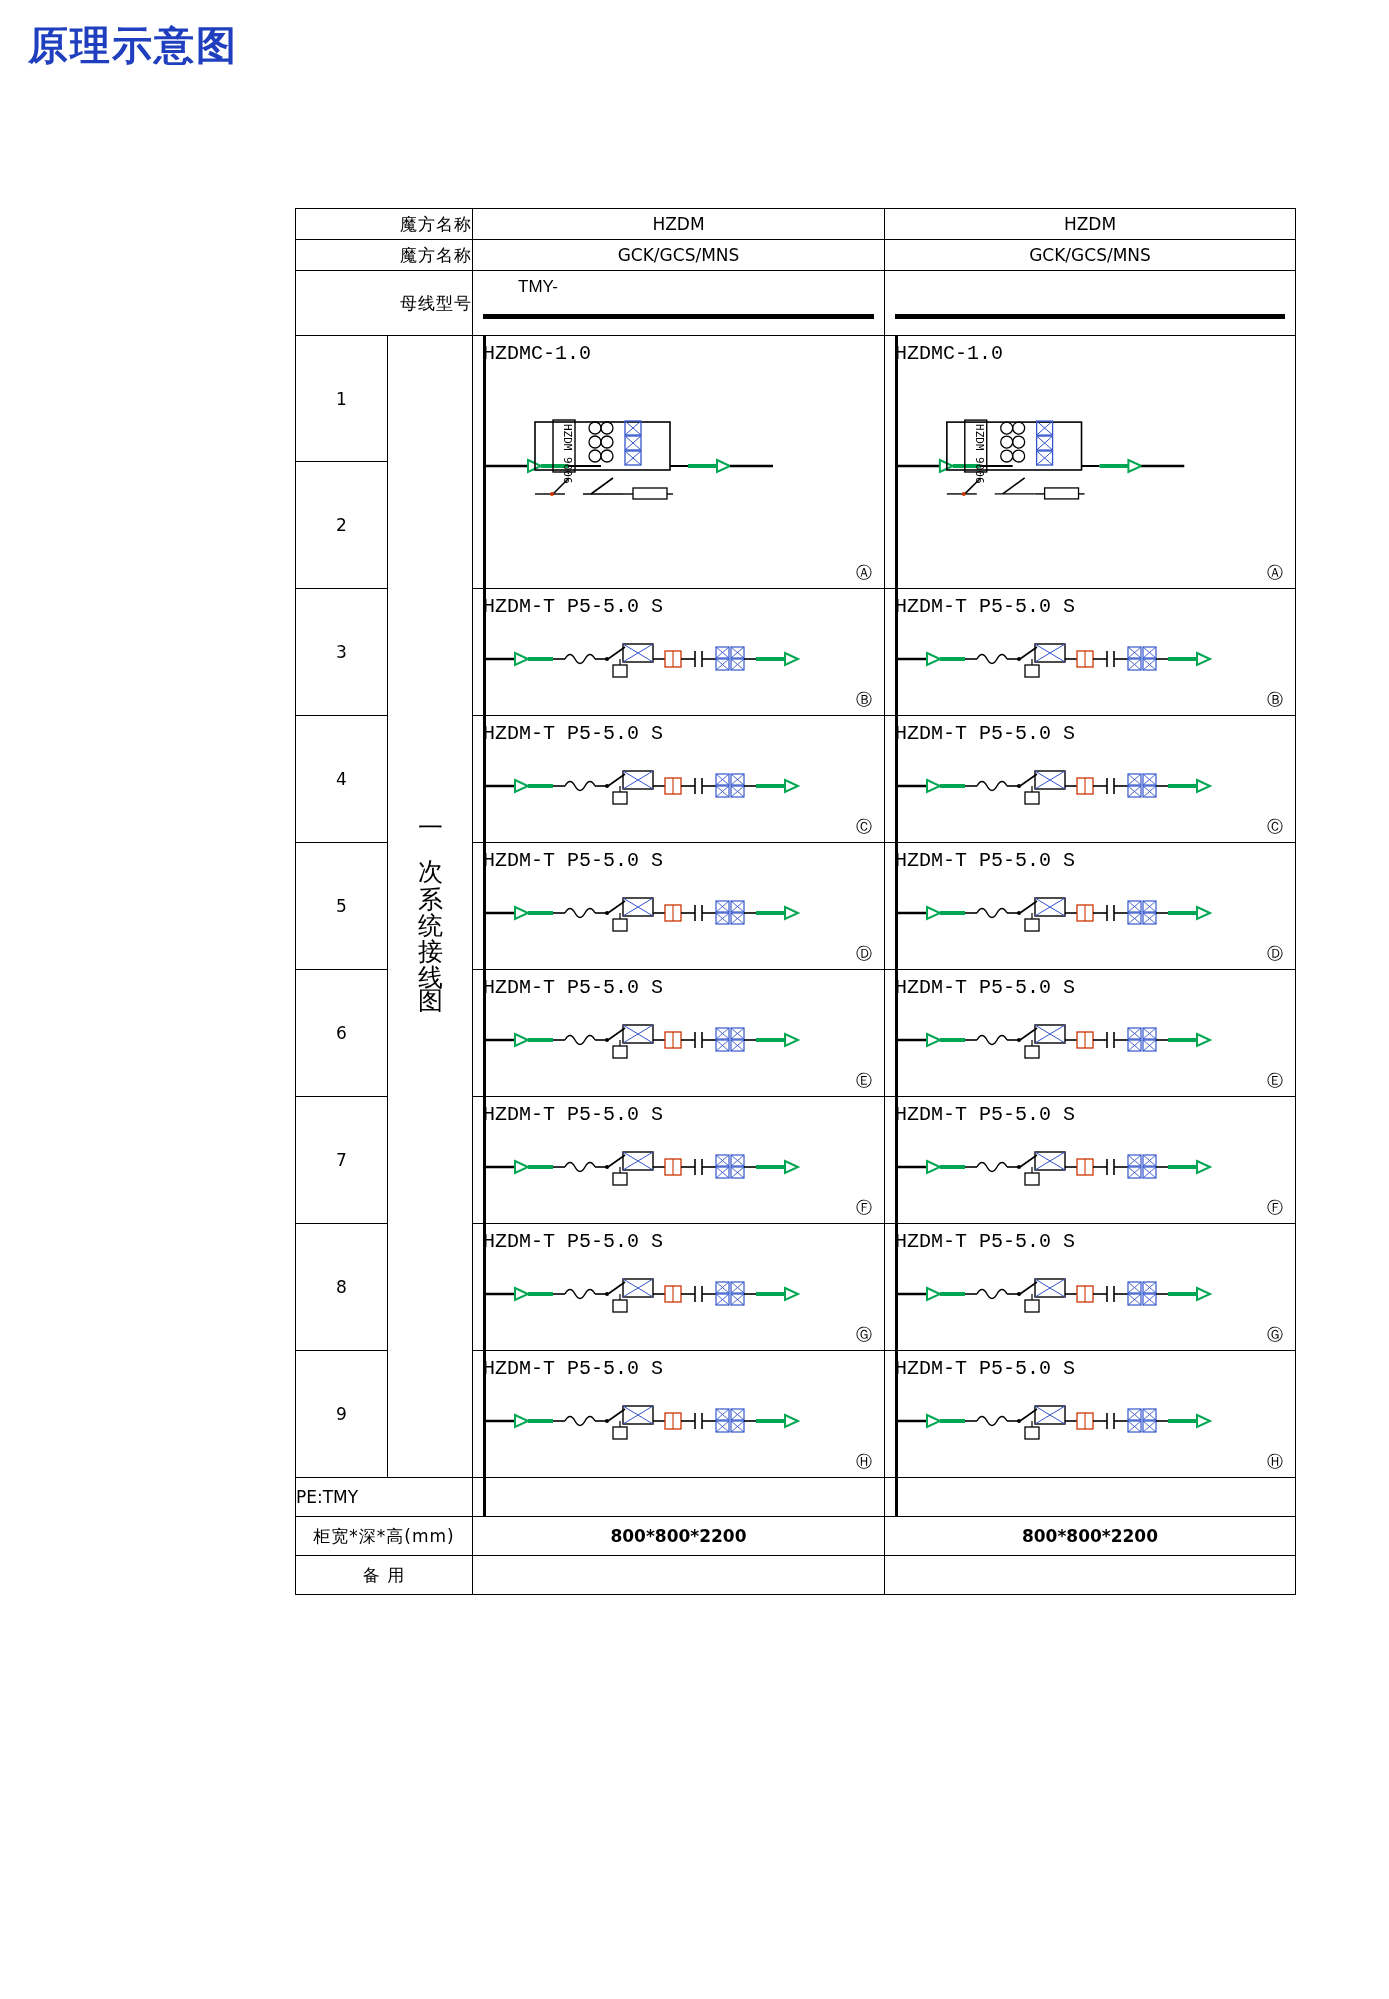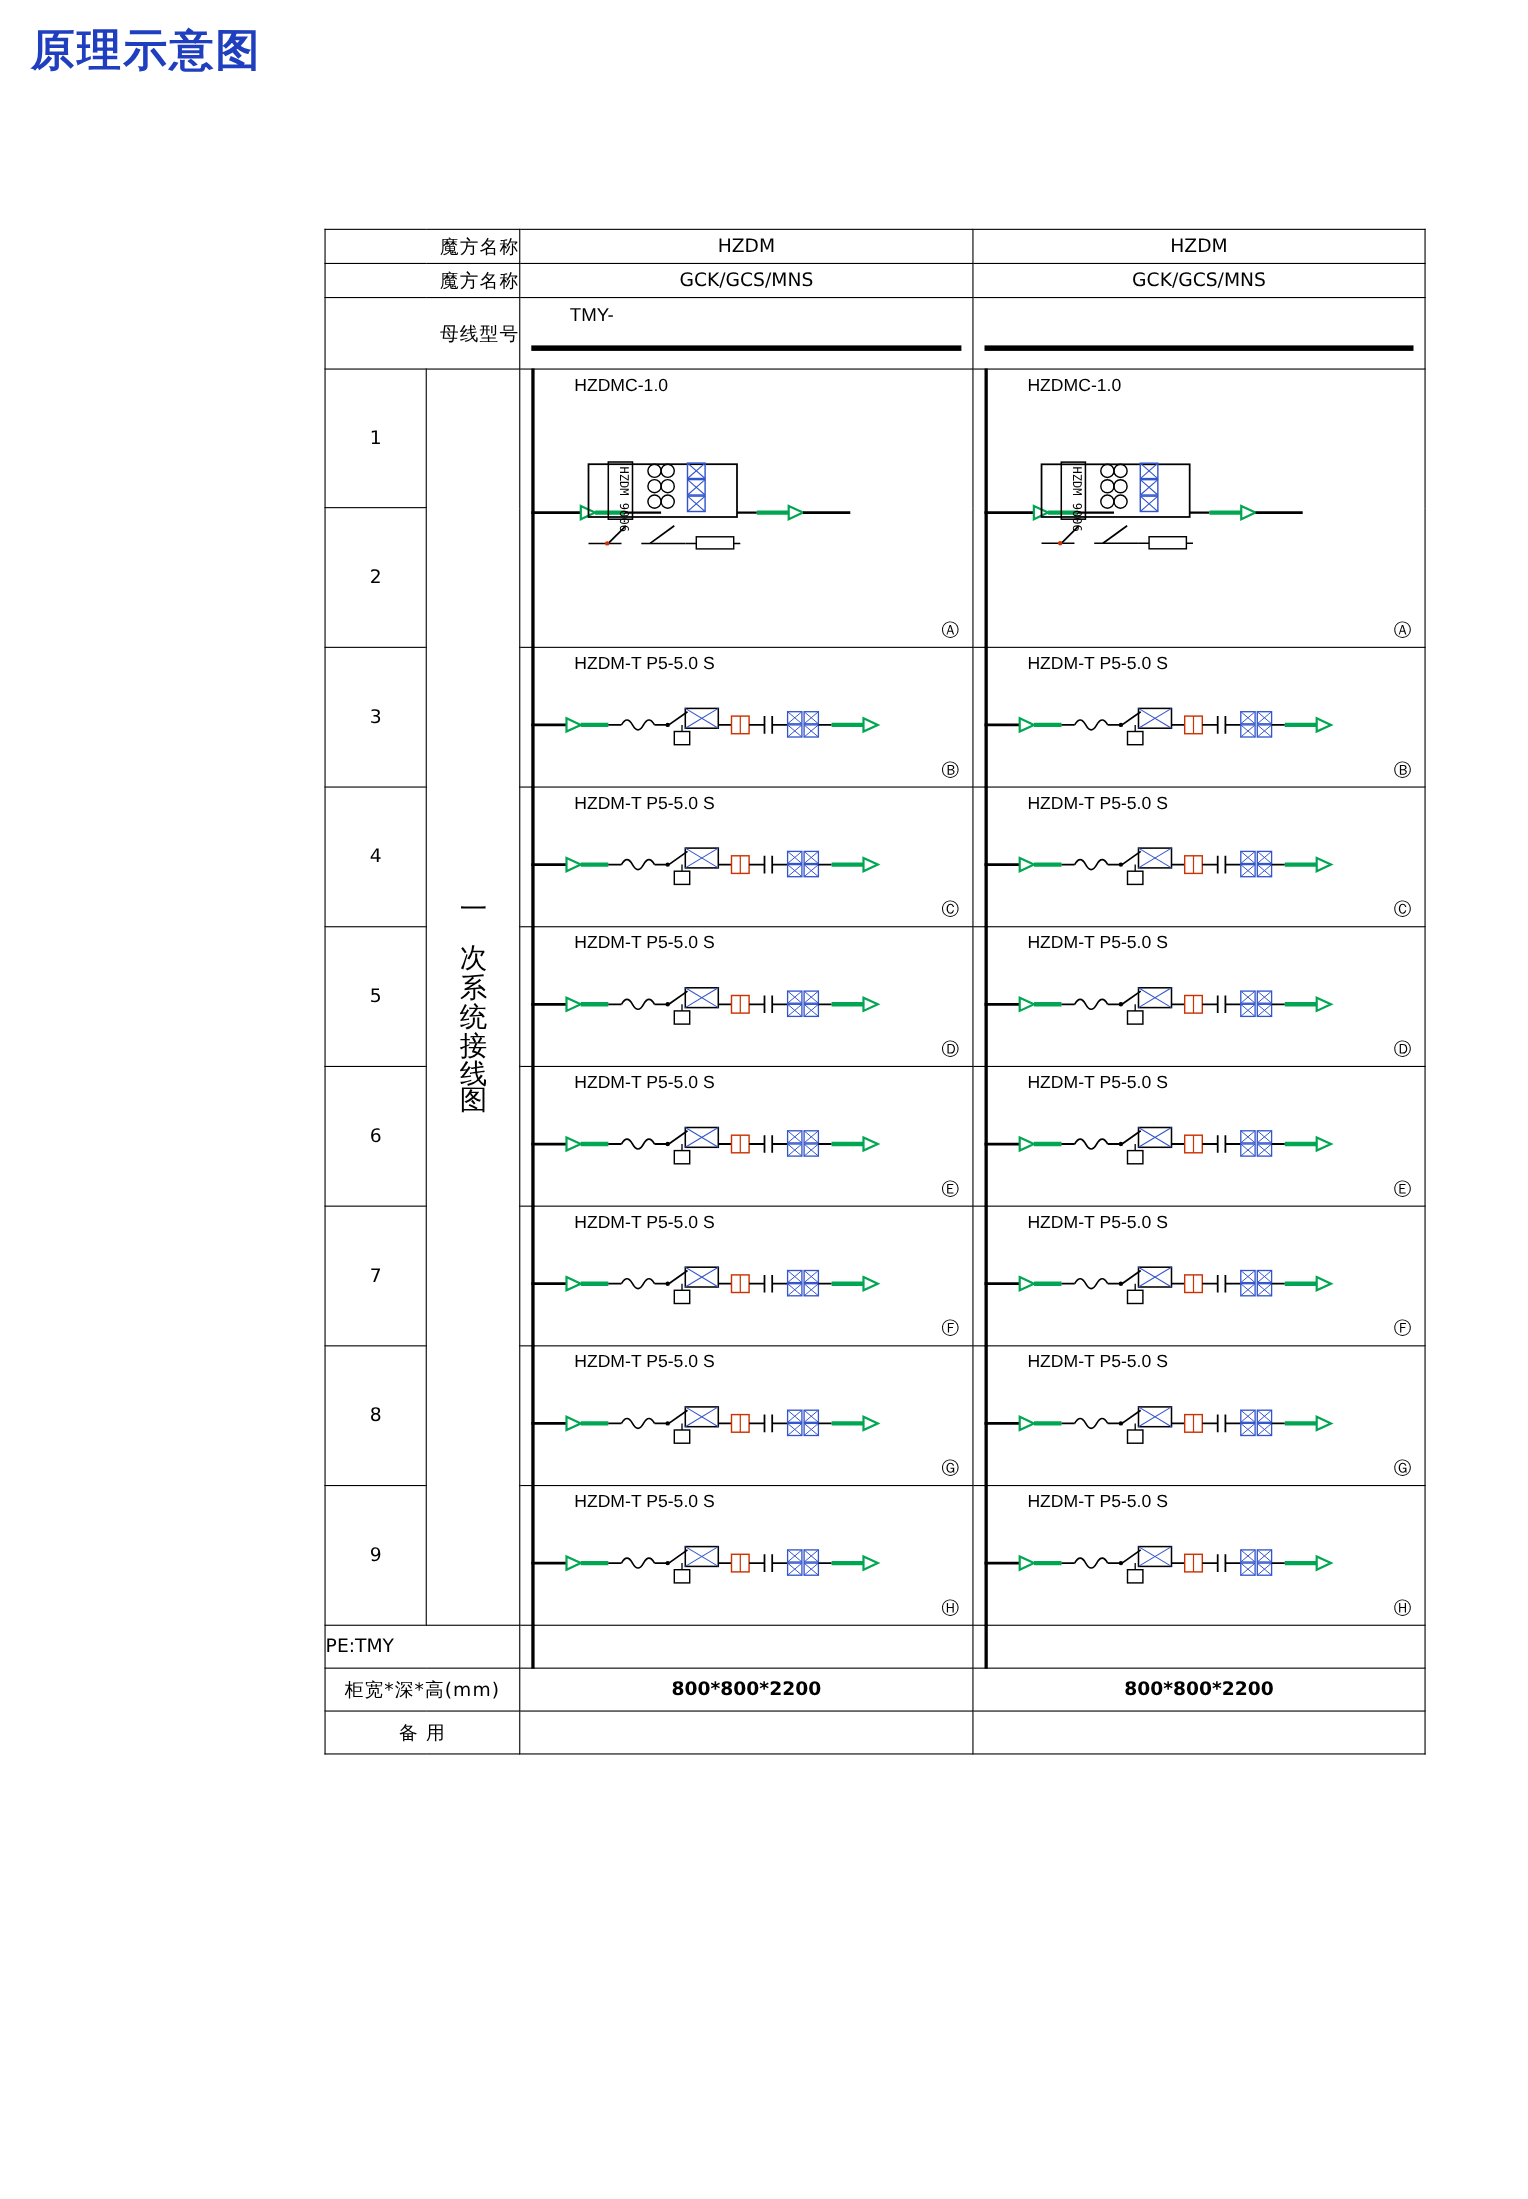--- a/index.html
+++ b/index.html
@@ -105,23 +105,22 @@
     position: relative;
     height: 126px;
   }
   .unitcell.tall {
     height: 252px;
   }
   .unit-title {
     position: absolute;
     left: 10px;
     top: 6px;
-    font-family: Liberation Sans, sans-serif;
-    font-size: 16px;
-    padding-left: 39px;
+    font-family: Liberation Mono, monospace;
+    font-size: 20px;
   }
   .unit-tag {
     position: absolute;
     right: 12px;
     bottom: 4px;
     font-family: "DejaVu Sans Mono", monospace;
     font-size: 16px;
   }
   .unit-vert-bus {
     position: absolute;

